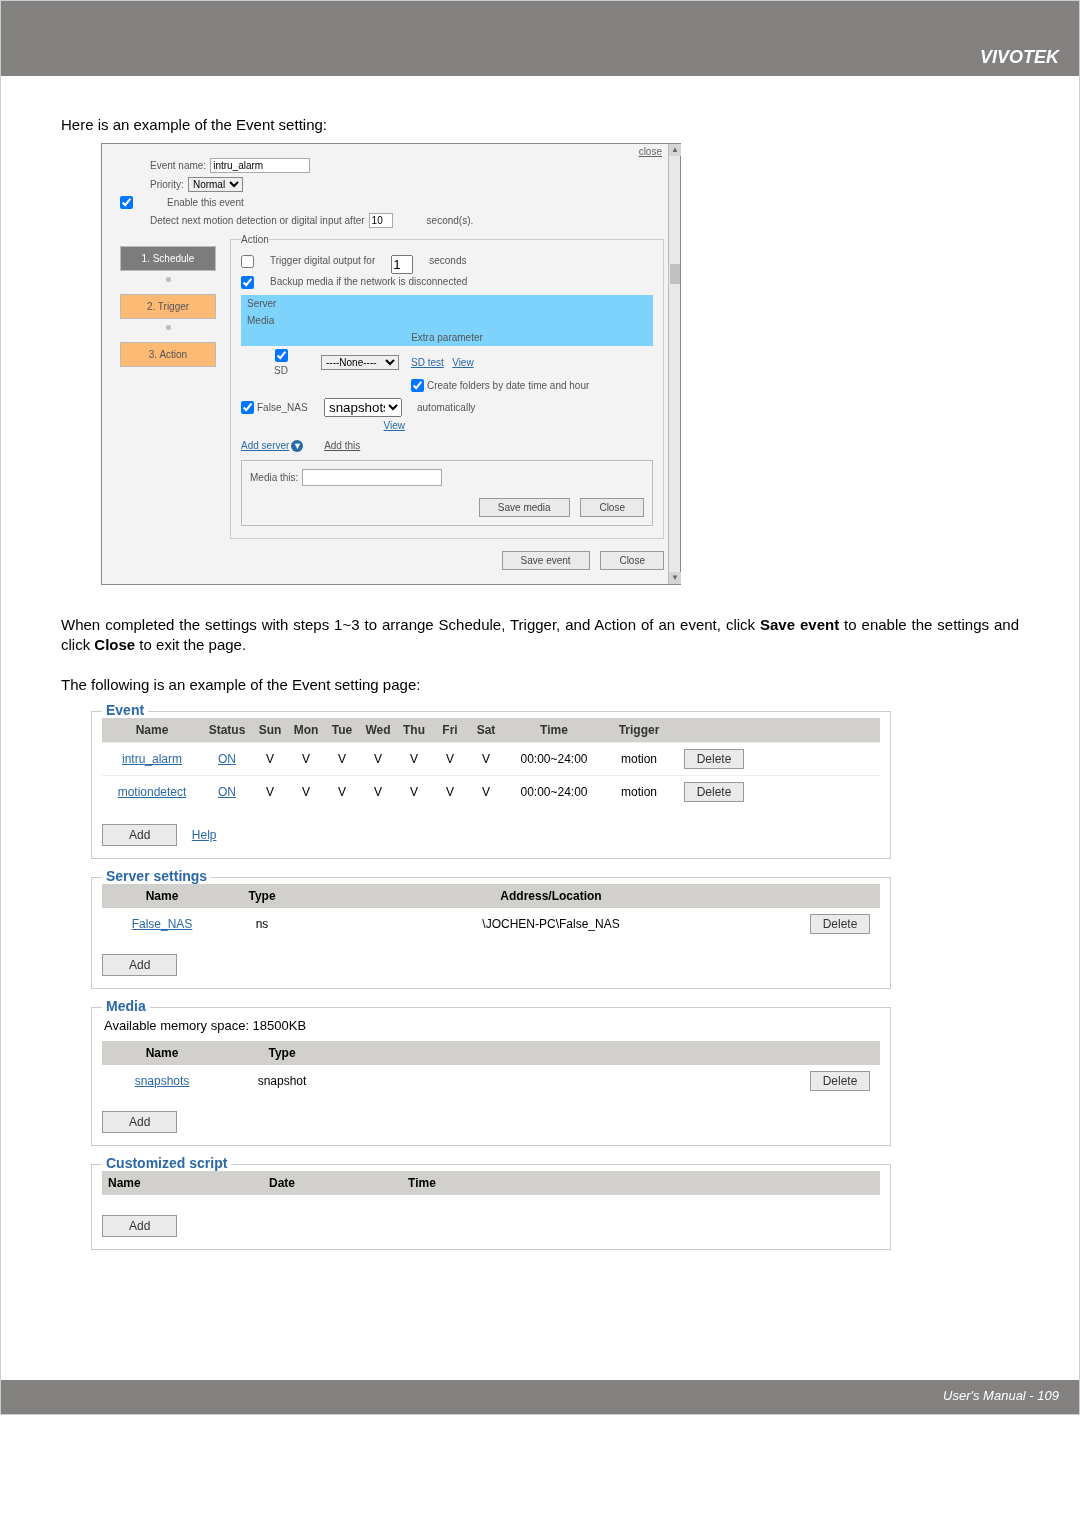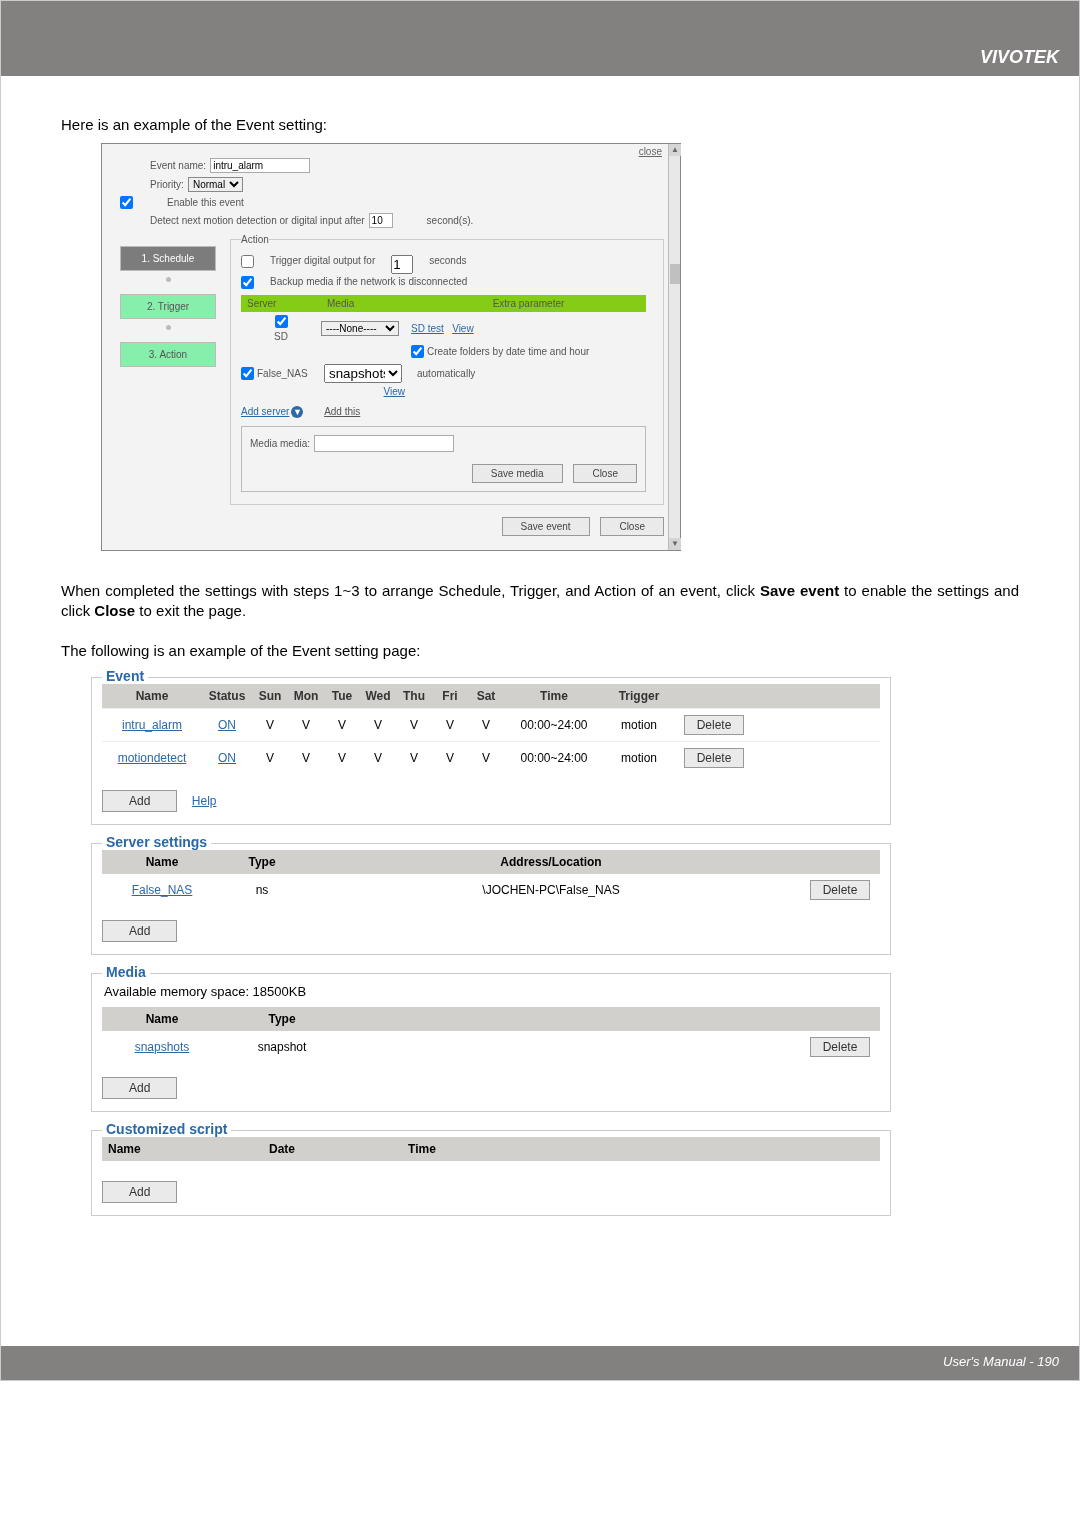--- a/index.html
+++ b/index.html
@@ -18,27 +18,27 @@
   .ss-scroll-arrow.bot { bottom: 0; }
   .ss-scroll-thumb { position: absolute; top: 120px; width: 10px; left: 1px; height: 20px; background: #c0c0c0; }
   .ss-close { position: absolute; top: 2px; right: 18px; font-size: 10px; color: #666; text-decoration: underline; }
   .ss-body { padding: 10px 16px 14px 18px; }
   .ss-row { margin: 4px 0; display: flex; align-items: center; gap: 4px; }
   .ss-row label { white-space: nowrap; padding-left: 30px; }
   .ss-row input[type="text"] { border: 1px solid #aaa; font-size: 10px; padding: 1px 2px; }
   .ss-row select { border: 1px solid #888; font-size: 10px; }
   .ss-main { display: flex; margin-top: 6px; }
   .ss-steps { width: 110px; padding-top: 12px; }
-  .step-box { background: #86efac; border: 1px solid #bbb; text-align: center; font-size: 10px; color: #555; padding: 6px 0; margin-bottom: 18px; width: 96px; }
+  .step-box { background: #fdba74; border: 1px solid #bbb; text-align: center; font-size: 10px; color: #555; padding: 6px 0; margin-bottom: 18px; width: 96px; }
   .step-box.dark { background: #7c7c7c; color: #fff; }
   .step-dot { width: 5px; height: 5px; background: #bbb; border-radius: 50%; margin: -12px 0 12px 46px; }
-  .ss-action-fieldset { border: 1px solid #ccc; padding: 8px 17px 12px 10px; }
+  .ss-action-fieldset { border: 1px solid #ccc; padding: 8px 10px 12px 10px; }
   .action-row { display: flex; align-items: flex-start; gap: 16px; font-size: 10px; margin: 2px 0; }
   .action-row input[type="text"] { width: 22px; }
-  .srv-head { display: flex; background: #84cc16; font-size: 10px; margin-top: 6px; }
+  .srv-head { display: flex; background: #7dd3fc; font-size: 10px; margin-top: 6px; flex-direction: column; }
   .srv-cell { padding: 3px 6px; color: #555; }
   .srv-c1 { width: 80px; }
   .srv-c2 { width: 90px; }
   .srv-c3 { flex: 1; }
   .srv-body-row { display: flex; font-size: 10px; margin: 3px 0; align-items: center; }
   .srv-body-row .lnk { color: #2b68a8; text-decoration: underline; cursor: pointer; }
   .srv-body-row select { border: 1px solid #888; font-size: 10px; }
   .auto-row { display: flex; gap: 3px; font-size: 10px; align-items: center; margin-top: 6px; }
   .add-srv { color: #2b68a8; font-size: 10px; cursor: pointer; text-decoration: underline; margin-top: 6px; display: inline-block; }
   .add-srv .bubble { display: inline-block; width: 12px; height: 12px; border-radius: 50%; background: #2b68a8; color: #fff; text-align: center; line-height: 12px; font-weight: bold; font-size: 9px; margin-left: 2px; }
@@ -212,21 +212,21 @@
 
               <div>
                 <span class="add-srv">
                   <span>Add server</span><span class="bubble">▼</span>
                 </span>
                 <span class="add-media-lnk">Add this</span>
               </div>
 
               <div class="media-box">
                 <div class="media-name-row">
-                  <label>Media media:</label>
+                  <label>Media this:</label>
                   <input type="text" style="">
                 </div>
                 <div class="btn-row">
                   <span class="ss-btn">Save media</span>
                   <span class="ss-btn">Close</span>
                 </div>
               </div>
             </fieldset>
 
             <div class="btn-row">
@@ -347,16 +347,16 @@
         <div style="margin-top:12px;">
           <span class="btn-add">Add</span>
         </div>
       </div>
 
     </div>
 
   </div>
 
   <div class="footer-band">
-    <div class="footer-text">User's Manual - 190</div>
+    <div class="footer-text">User's Manual - 109</div>
   </div>
 
 </div>
 
 </body></html>

